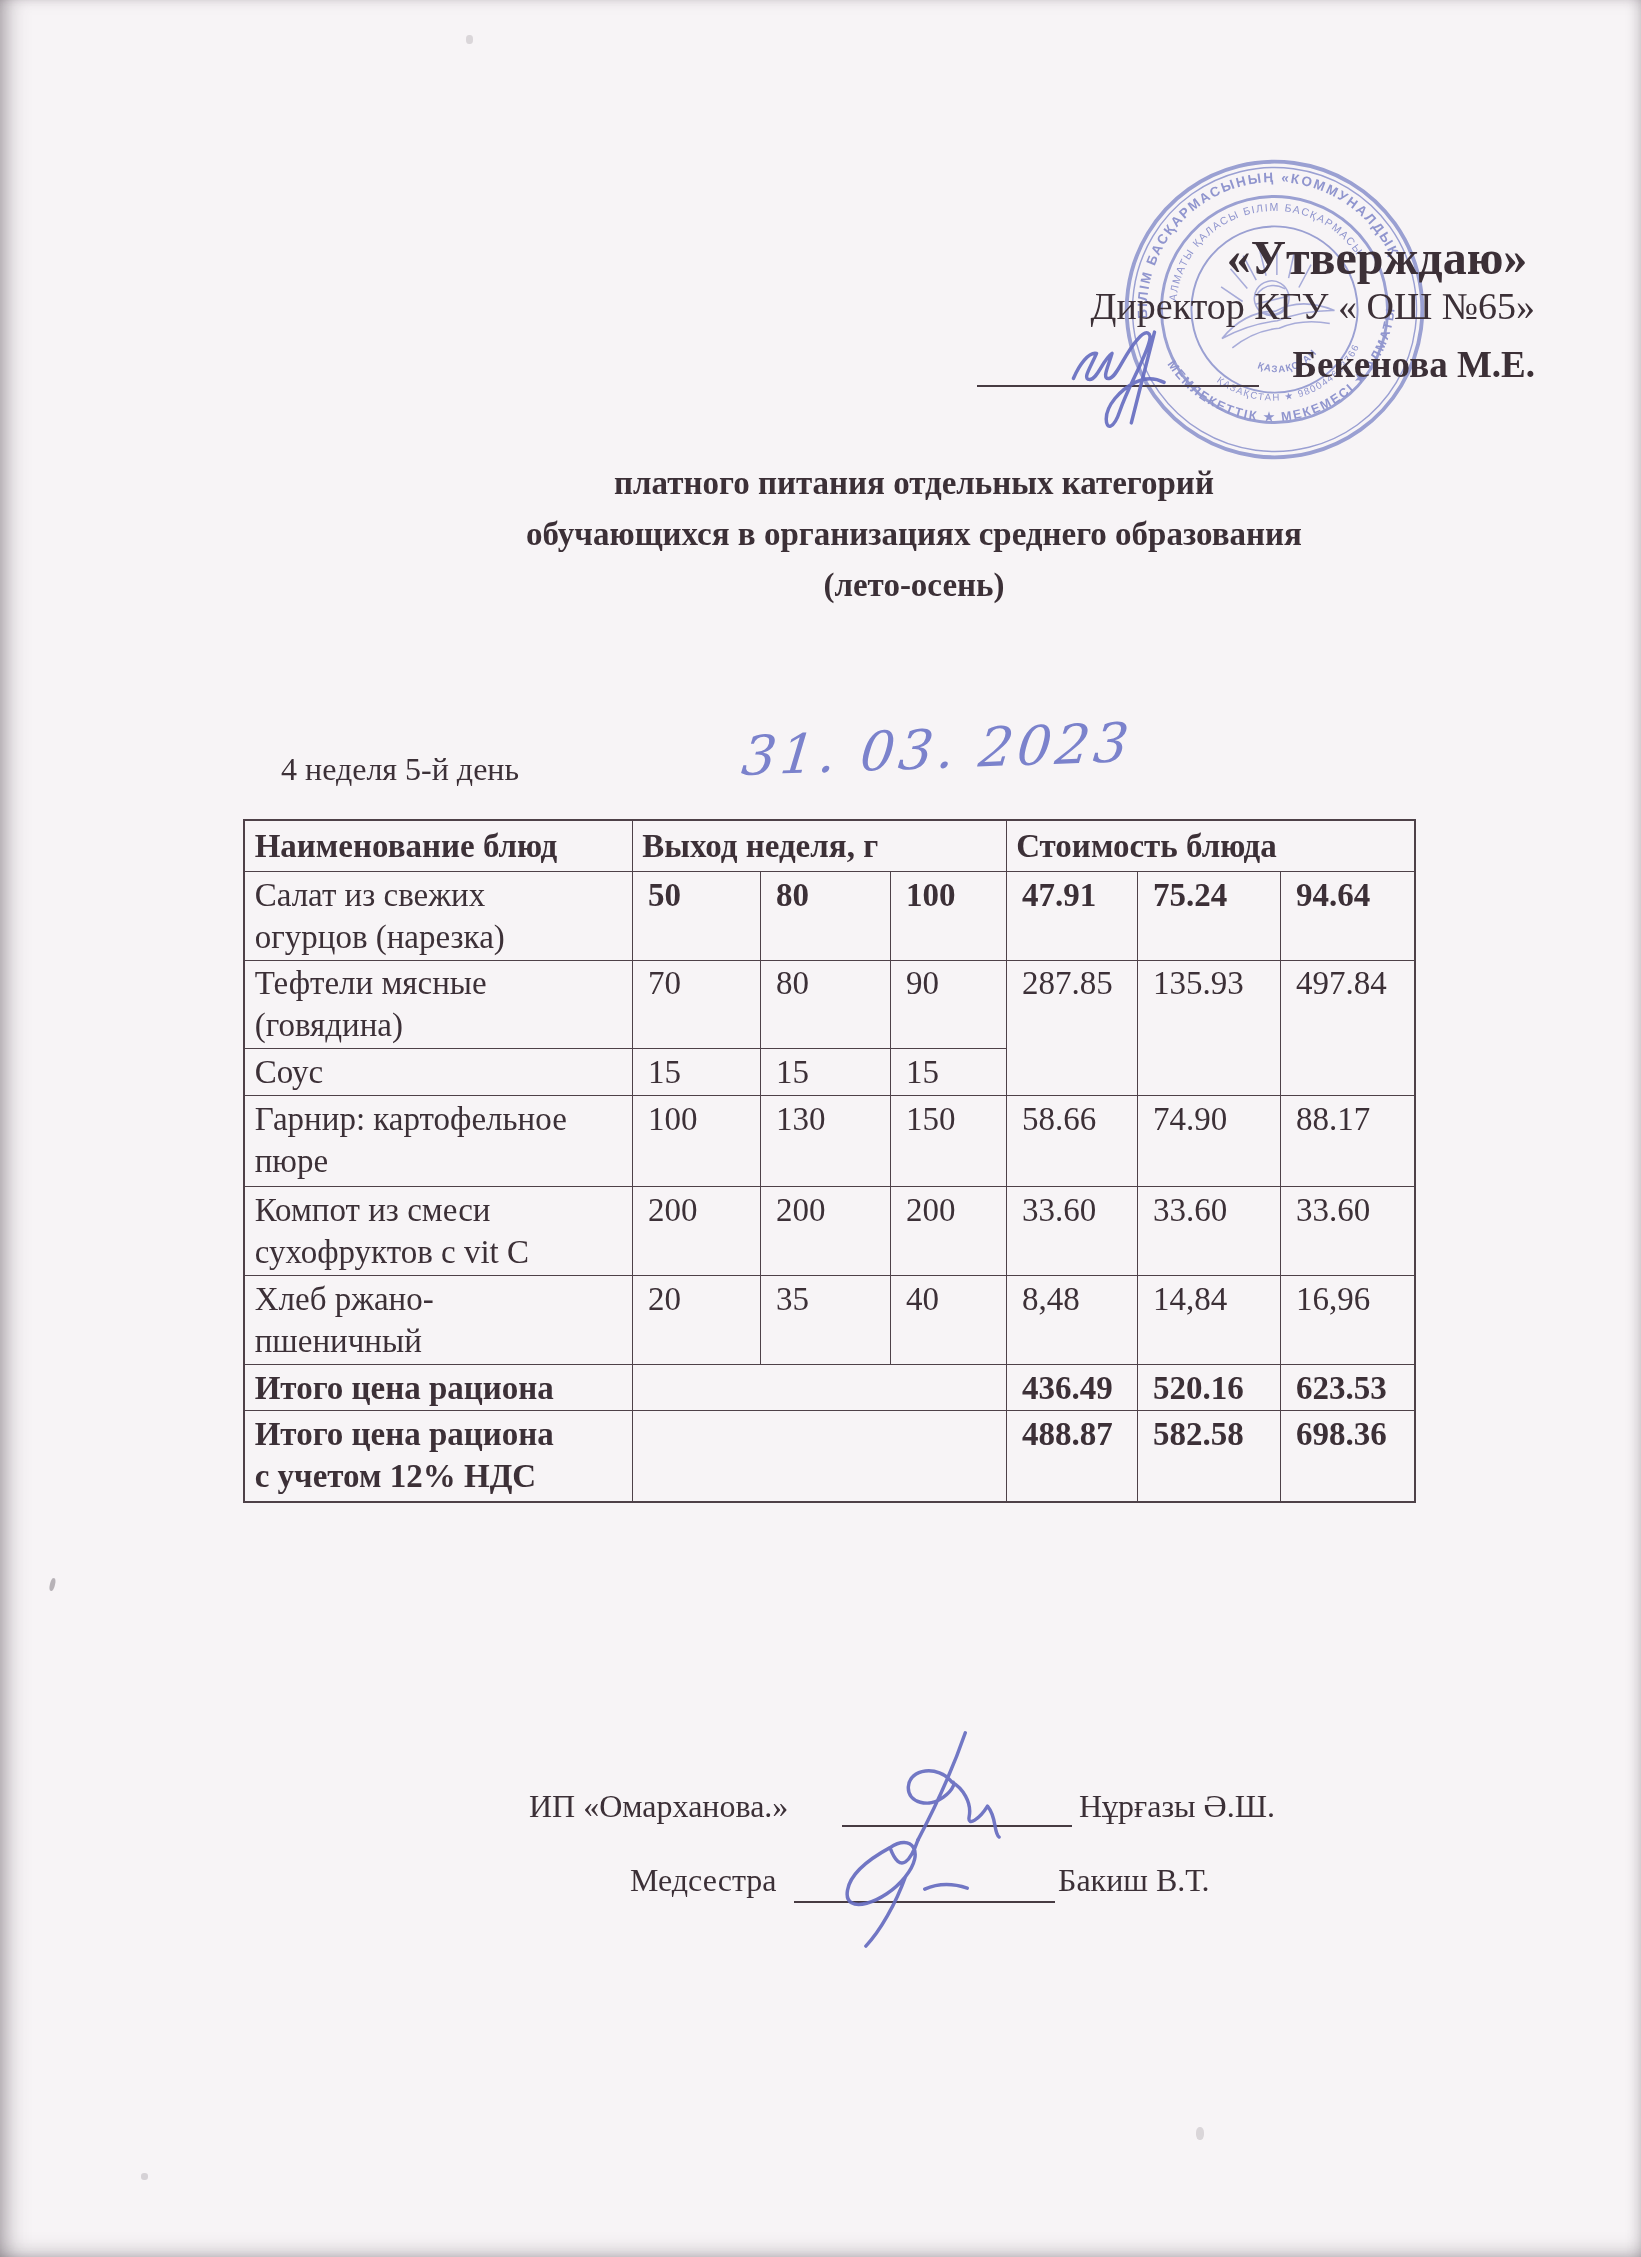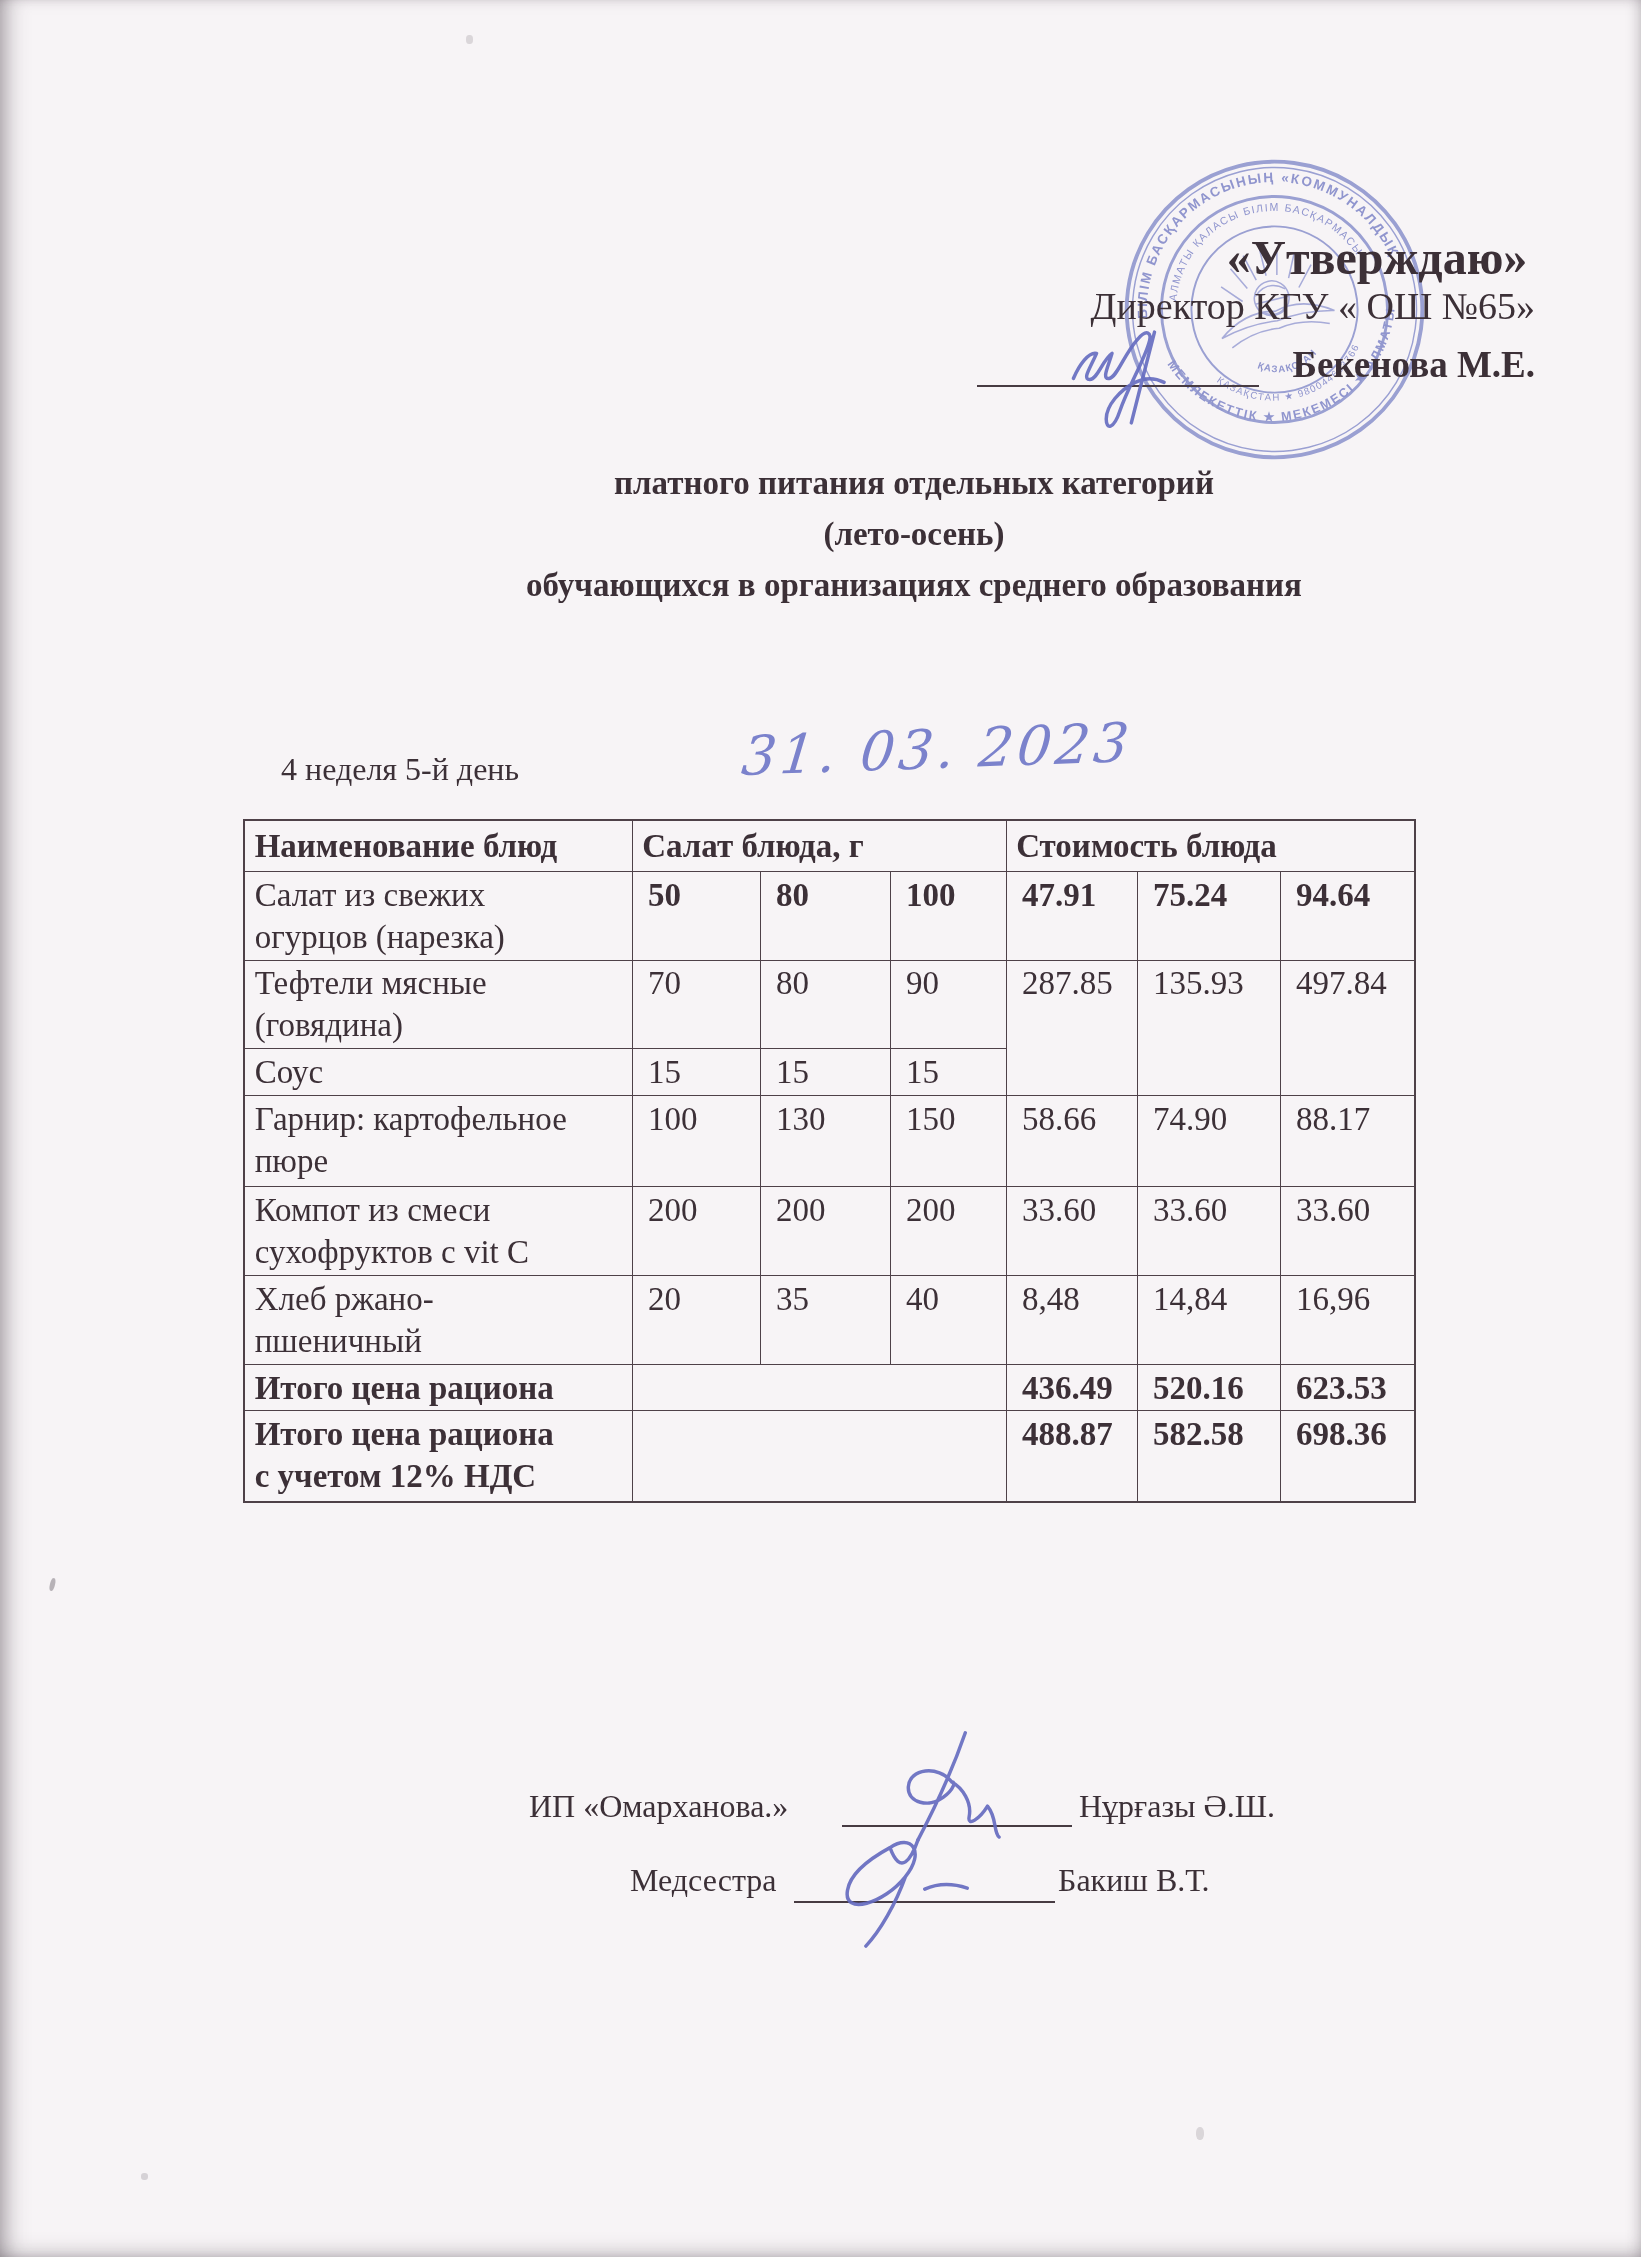--- a/index.html
+++ b/index.html
@@ -103,42 +103,42 @@
     <div class="appr1">«Утверждаю»</div>
     <div class="appr2">Директор КГУ « ОШ №65»</div>
     <div class="appr3">
       <span class="sign-line"></span>
         <span class="appr-name">Бекенова М.Е.</span>
     </div>
   </div>
 
   <div class="title">
     <div>платного питания отдельных категорий</div>
+    <div>обучающихся в организациях среднего образования</div>
     <div>(лето-осень)</div>
-    <div>обучающихся в организациях среднего образования</div>
   </div>
 
   <div class="weekday">4 неделя 5-й день</div>
   <div class="hand-date">31. 03. 2023</div>
 
   <div class="menu">
     <table>
       <colgroup>
         <col style="width:388px">
           <col style="width:128px">
           <col style="width:130px">
           <col style="width:116px">
         <col style="width:131px">
           <col style="width:143px">
           <col style="width:135px">
       </colgroup>
       <tbody>
           <tr class="r-head">
         <td class="c-head">Наименование блюд</td>
-        <td class="c-head" colspan="3">Салат блюда, г</td>
+        <td class="c-head" colspan="3">Выход неделя, г</td>
         <td class="c-head" colspan="3">Стоимость блюда</td>
       </tr>
       <tr class="r-lg">
         <td class="c-name">Салат из свежих
 огурцов (нарезка)</td>
         <td class="c-num b">50</td>
         <td class="c-num b">80</td>
         <td class="c-num b">100</td>
         <td class="c-num b">47.91</td>
         <td class="c-num b">75.24</td>

